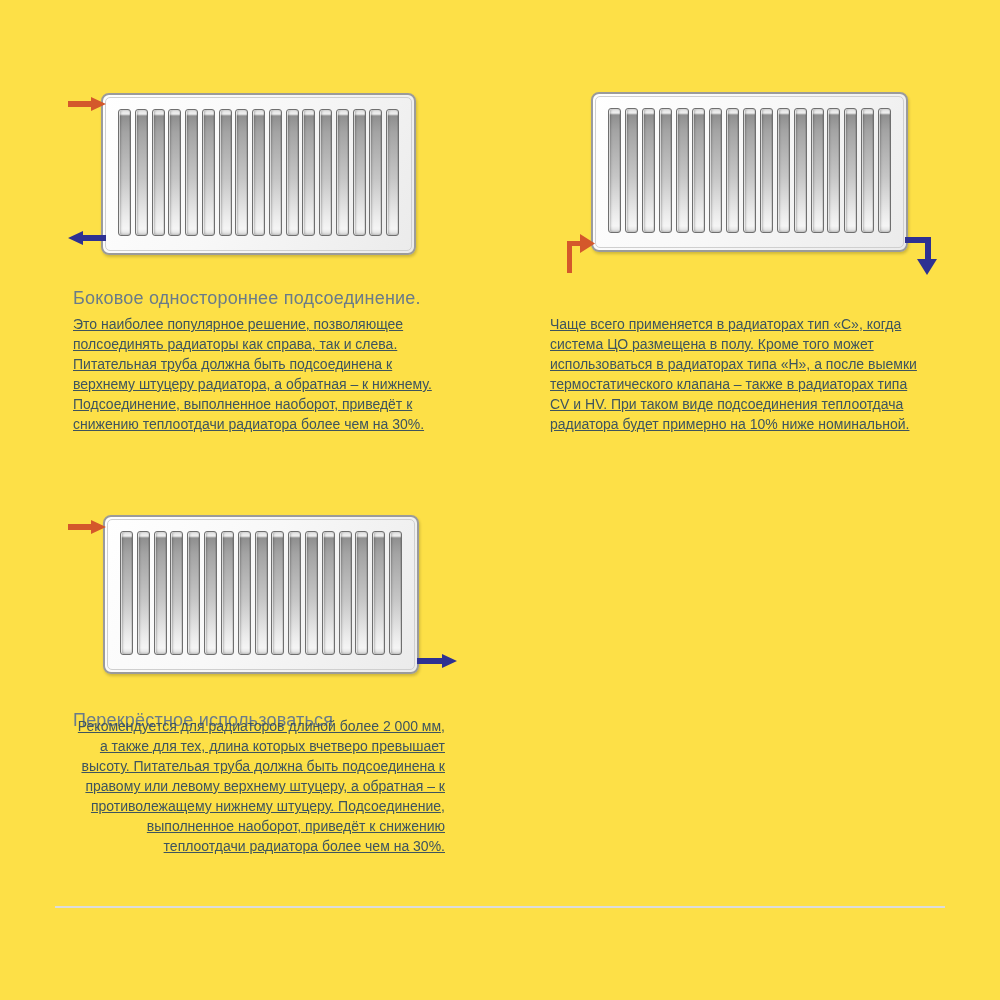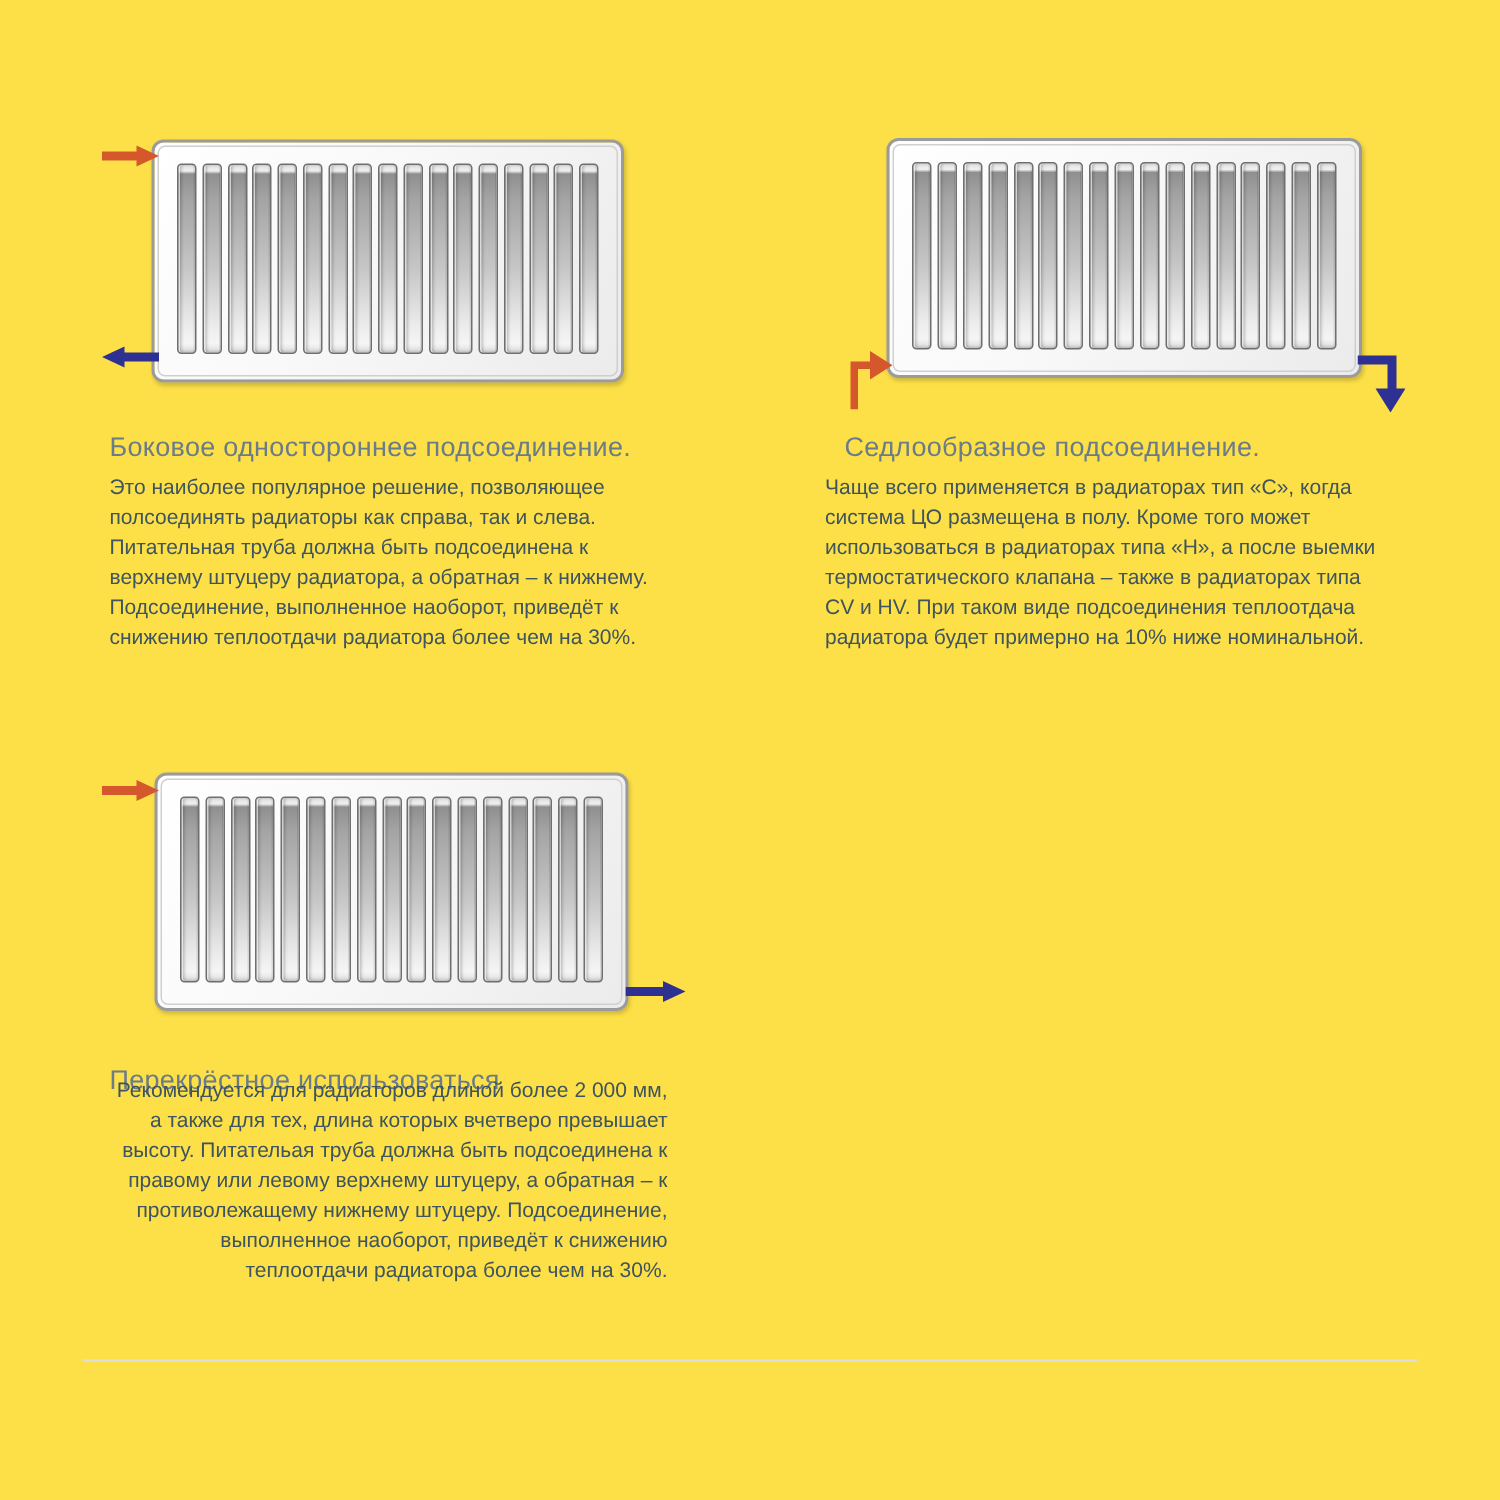--- a/index.html
+++ b/index.html
@@ -72,20 +72,21 @@
     color: #6a7b89;
     letter-spacing: 0.2px;
   }
   .body-text {
     position: absolute;
     margin: 0;
     font-size: 14px;
     line-height: 20px;
     font-weight: 400;
     color: #3e545e;
+    text-decoration: underline;
   }
   .h1 { left: 73px;  top: 286px; }
   .p1 { left: 73px;  top: 314px; width: 372px; }
   .h2 { left: 563px; top: 286px; }
   .p2 { left: 550px; top: 314px; width: 378px; }
   .h3 { left: 73px;  top: 708px; }
   .p3 { left: 73px;  top: 716px; width: 372px; text-align: right; }
 
   .divider {
     position: absolute;
@@ -151,21 +152,20 @@
         <div class="fin"></div>
         <div class="fin"></div>
       </div>
   </div>
   <svg class="arrow a2s" width="30" height="40" viewBox="0 0 30 40">
     <path d="M2 40 L2 8 L15 8 L15 1 L30 10.5 L15 20 L15 13 L7 13 L7 40 Z" fill="#D4582B"></path>
   </svg>
   <svg class="arrow a2r" width="32" height="42" viewBox="0 0 32 42">
     <path d="M0 4 H26 V26 H32 L22 42 L12 26 H20 V10 H0 Z" fill="#2E3192"></path>
   </svg>
-  <h2 class="heading h2">Седлообразное подсоединение.</h2>
   <p class="body-text p2">Чаще всего применяется в радиаторах тип «С», когда система ЦО размещена в полу. Кроме того может использоваться в радиаторах типа «Н», а после выемки термостатического клапана – также в радиаторах типа CV и HV. При таком виде подсоединения теплоотдача радиатора будет примерно на 10% ниже номинальной.</p>
 
   <div class="radiator r3">
     <div class="radiator-inner">
         <div class="fin"></div>
         <div class="fin"></div>
         <div class="fin"></div>
         <div class="fin"></div>
         <div class="fin"></div>
         <div class="fin"></div>

